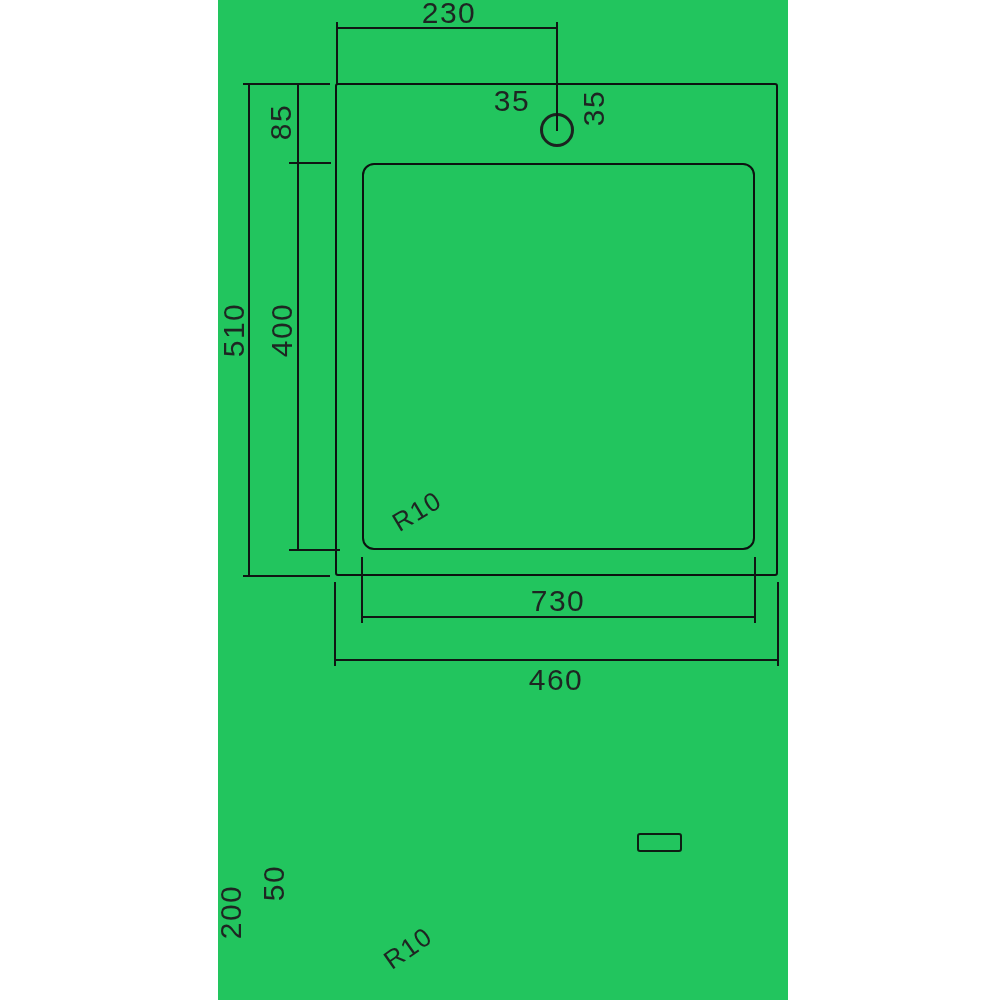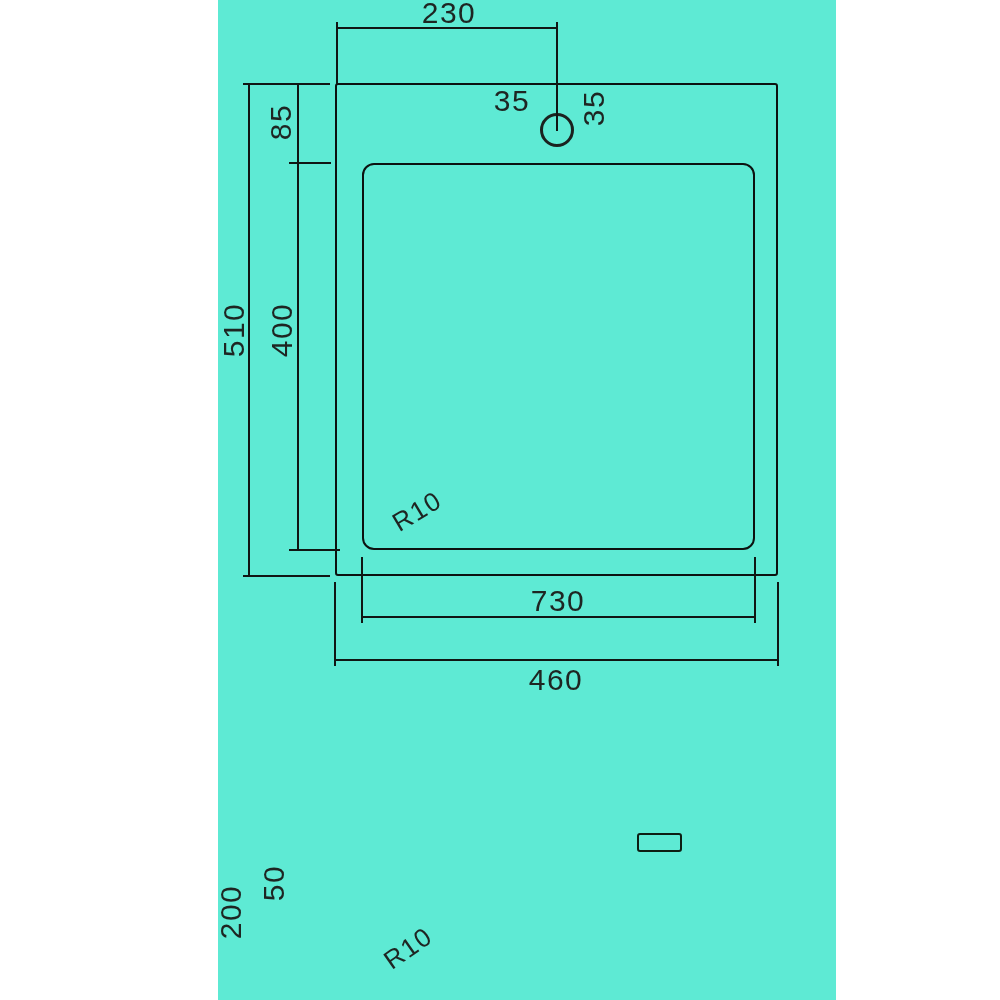--- a/index.html
+++ b/index.html
@@ -3,21 +3,21 @@
 <meta charset="utf-8">
 <style>
   html,body{margin:0;padding:0;}
   body{
     width:1000px;height:1000px;position:relative;
     background:#ffffff;overflow:hidden;
     font-family:"Liberation Sans", sans-serif;
   }
   .panel{
     position:absolute;left:218px;top:0;width:570px;height:1000px;
-    background:#5eead4;overflow:hidden;padding-left:48px;
+    background:#22c55e;overflow:hidden;
   }
   .shape,.line,.lbl{position:absolute;box-sizing:border-box;}
   
   .outer-rect{
     left:117px;top:83px;width:443px;height:493px;
     border:2.5px solid #0c1210;border-radius:3px;
   }
   .inner-rect{
     left:144px;top:163px;width:393px;height:387px;
     border:2.5px solid #0c1210;border-radius:12px;

